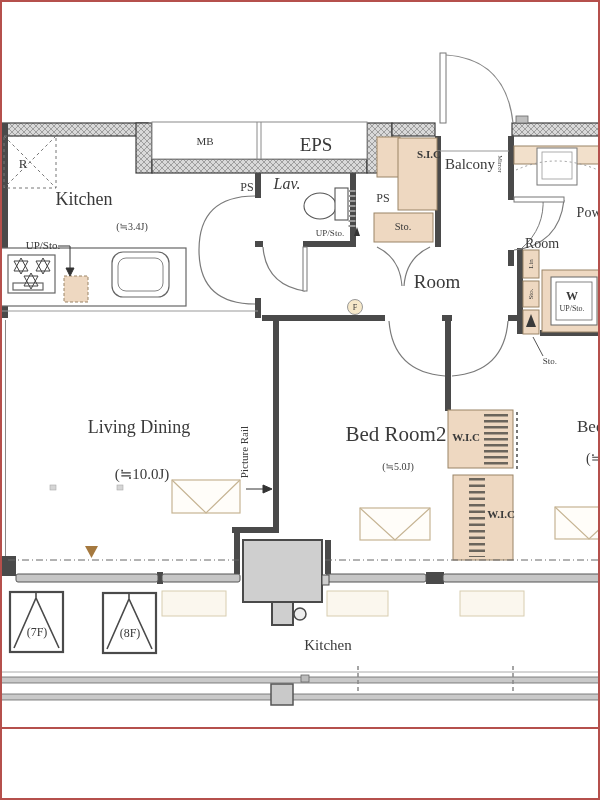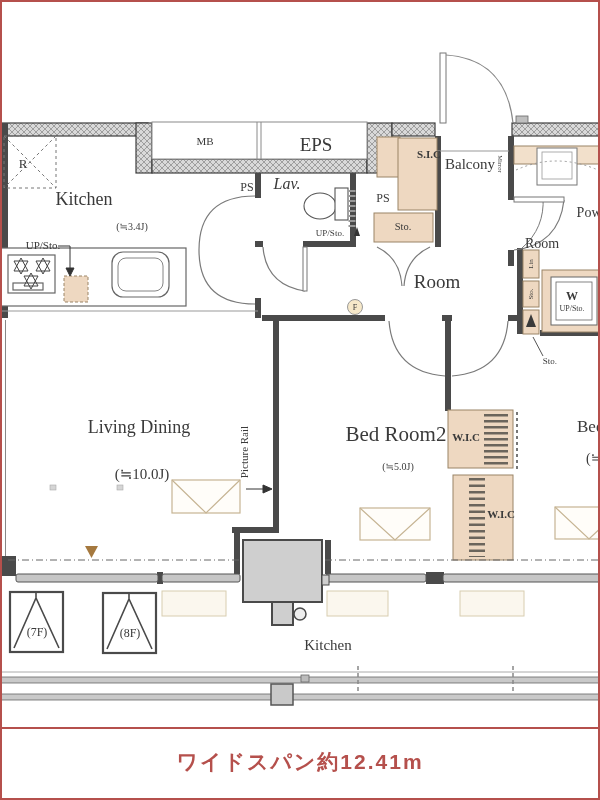--- a/index.html
+++ b/index.html
@@ -262,14 +262,13 @@
 <div class="lbl" style="left:398px;top:467px;font-size:10px;">(≒5.0J)</div>
 <div class="lbl bold" style="left:466px;top:437px;font-size:11px;">W.I.C</div>
 <div class="lbl bold" style="left:501px;top:514px;font-size:11px;">W.I.C</div>
 <div class="lbl lbl-l" style="left:577px;top:426px;font-size:17px;">Bed Room</div>
 <div class="lbl lbl-l" style="left:586px;top:459px;font-size:14px;">(≒</div>
 <div class="lbl" style="left:37px;top:632px;font-size:12px;">(7F)</div>
 <div class="lbl" style="left:130px;top:633px;font-size:12px;">(8F)</div>
 <div class="lbl" style="left:328px;top:645px;font-size:15px;">Kitchen</div>
 
 <div id="red-line"></div>
-<div id="dim-note">ワイドスパン約12.41m</div>
 </div>
 
 </body></html>

